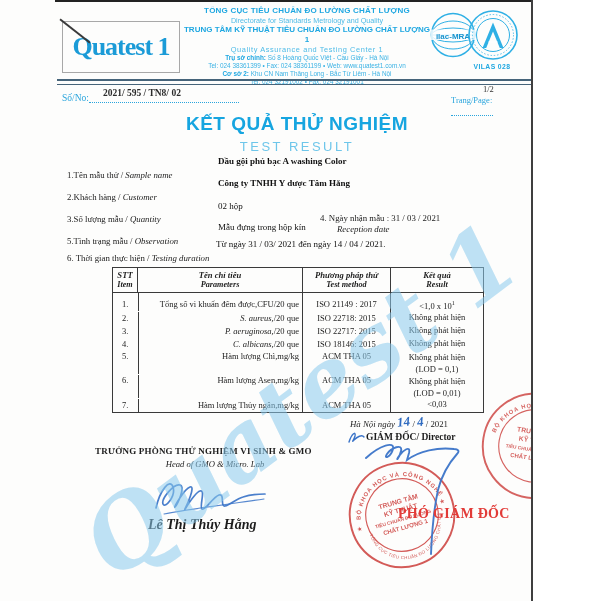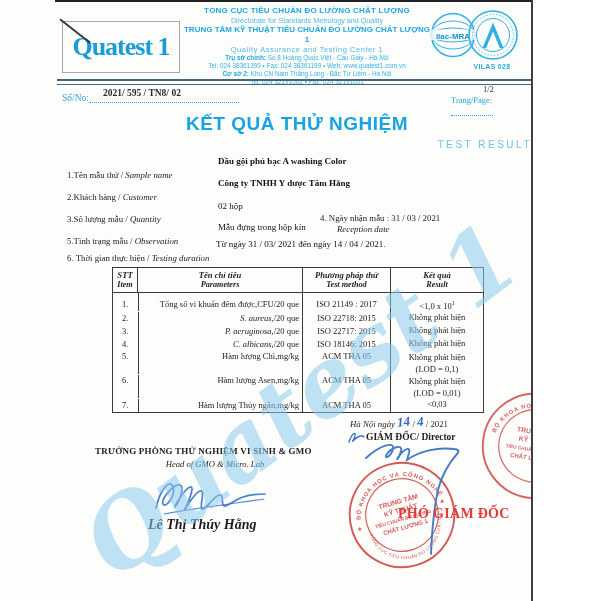--- a/index.html
+++ b/index.html
@@ -42,21 +42,21 @@
            position:relative;height:12px;vertical-align:bottom;}
   .dotline .val{position:absolute;left:14px;top:-2px;color:#2b2b2b;font-weight:bold;
                 font-size:9.5px;white-space:nowrap;}
   .pageno{left:483px;top:84px;font-size:8.5px;color:#333;}
   .trang{left:451px;top:95px;font-size:8.5px;color:#2aa5dd;}
   .trang .dots{display:inline-block;width:42px;border-bottom:1px dotted #2aa5dd;height:10px;vertical-align:bottom;}
 
   
   .title-vi{left:62px;top:113px;width:470px;text-align:center;font-size:19px;font-weight:bold;
             color:#16a5e0;letter-spacing:.5px;font-family:"Liberation Sans",sans-serif;}
-  .title-en{left:62px;top:139px;width:470px;text-align:right;font-size:10px;color:#6ec6ea;
+  .title-en{left:62px;top:139px;width:470px;text-align:center;font-size:13px;color:#6ec6ea;
             letter-spacing:2.5px;font-family:"Liberation Sans",sans-serif;}
 
   
   .ilabel{font-size:8.8px;color:#222;white-space:nowrap;margin-top:12px;}
   .ival{font-size:9px;color:#111;white-space:nowrap;}
   .info-r1l{left:67px;top:158px;} .info-r1v{left:218px;top:156px;}
   .info-r2l{left:67px;top:180px;} .info-r2v{left:218px;top:178px;}
   .info-r3l{left:67px;top:202px;} .info-r3v{left:218px;top:201px;}
   .info-r4{left:320px;top:201px;} .info-r4en{left:337px;top:212px;}
   .info-r5l{left:67px;top:224px;} .info-r5v{left:218px;top:222px;}

